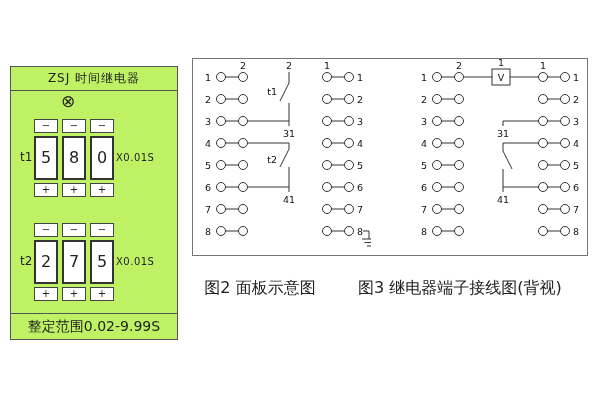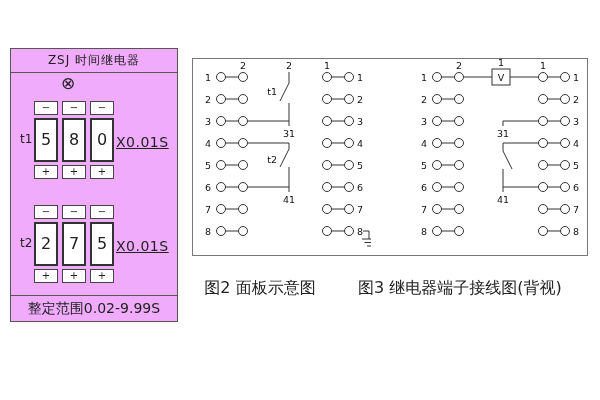--- a/index.html
+++ b/index.html
@@ -2,30 +2,30 @@
 <html><head>
 <meta charset="utf-8">
 <style>
   * { margin:0; padding:0; box-sizing:border-box; }
   html,body { width:600px; height:400px; background:#fff; }
   body { position:relative; font-family:"DejaVu Sans","Liberation Sans",sans-serif; color:#222; overflow:hidden; }
 
   .root { position:absolute; inset:0; background:#fff; }
 
   
-  .panel { position:absolute; left:10px; top:48px; width:168px; height:274px;
-           border:1px solid #555; background:#f0abfc; }
+  .panel { position:absolute; left:10px; top:66px; width:168px; height:274px;
+           border:1px solid #555; background:#bef264; }
   .panel-title { height:24px; line-height:23px; text-align:center; font-size:12px;
                  border-bottom:1px solid #555; letter-spacing:1px; white-space:nowrap; }
   .lamp { position:absolute; left:50px; top:26px; font-size:17px; line-height:17px; }
 
   .digit-group { position:absolute; left:0; width:100%; height:78px; }
   .g1 { top:52px; } .g2 { top:156px; }
   .t-label { position:absolute; left:9px; top:31px; font-size:12px; }
-  .mult { position:absolute; left:105px; top:33px; font-size:14px; letter-spacing:0.5px;text-decoration:underline; }
+  .mult { position:absolute; left:105px; top:33px; font-size:10px; letter-spacing:0.5px; }
   .stack { position:absolute; width:24px; top:0; }
   .s0 { left:23px; } .s1 { left:51px; } .s2 { left:79px; }
   .wheel-btn { height:14px; border:1px solid #444; text-align:center; font-size:10px;
                line-height:11px; margin-bottom:3px; background:#fff; }
   .digit { height:44px; border:2px solid #333; text-align:center; font-size:16px;
            line-height:40px; background:#fff; margin-bottom:3px; }
   .panel-footer { position:absolute; bottom:0; left:0; right:0; height:26px;
                   border-top:1px solid #555; text-align:center; font-size:14px;
                   line-height:24px; white-space:nowrap; }
 

